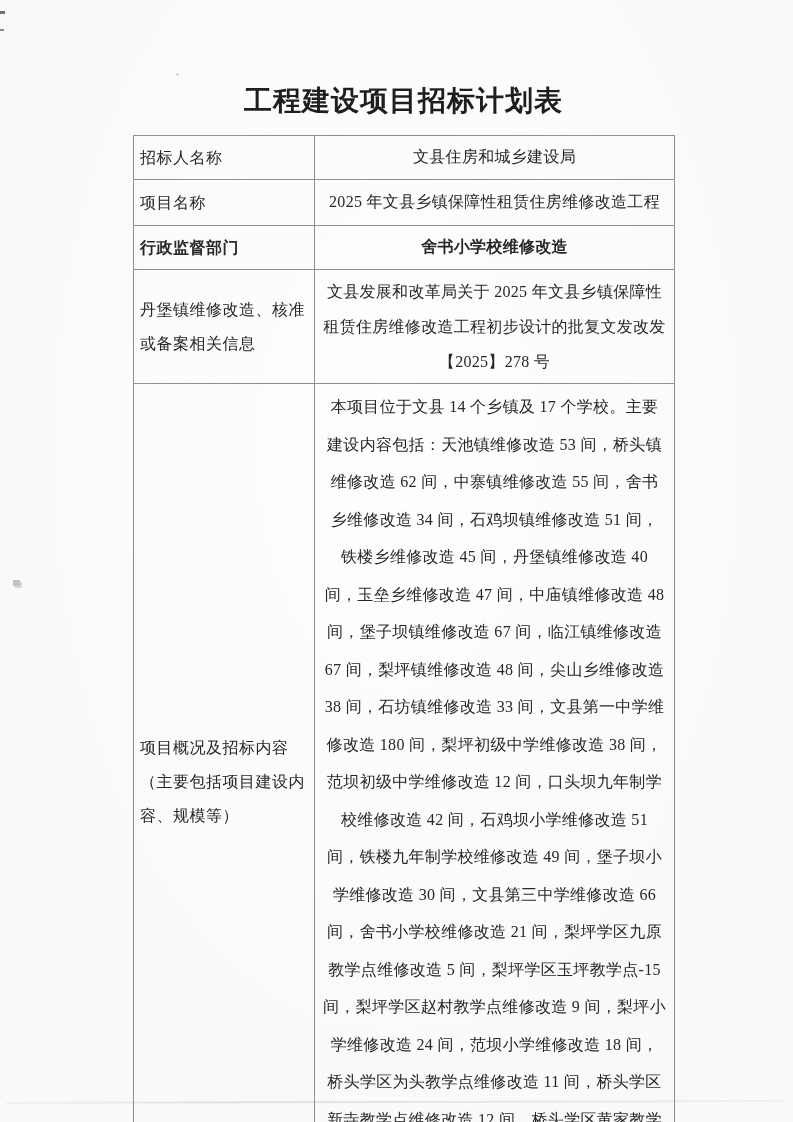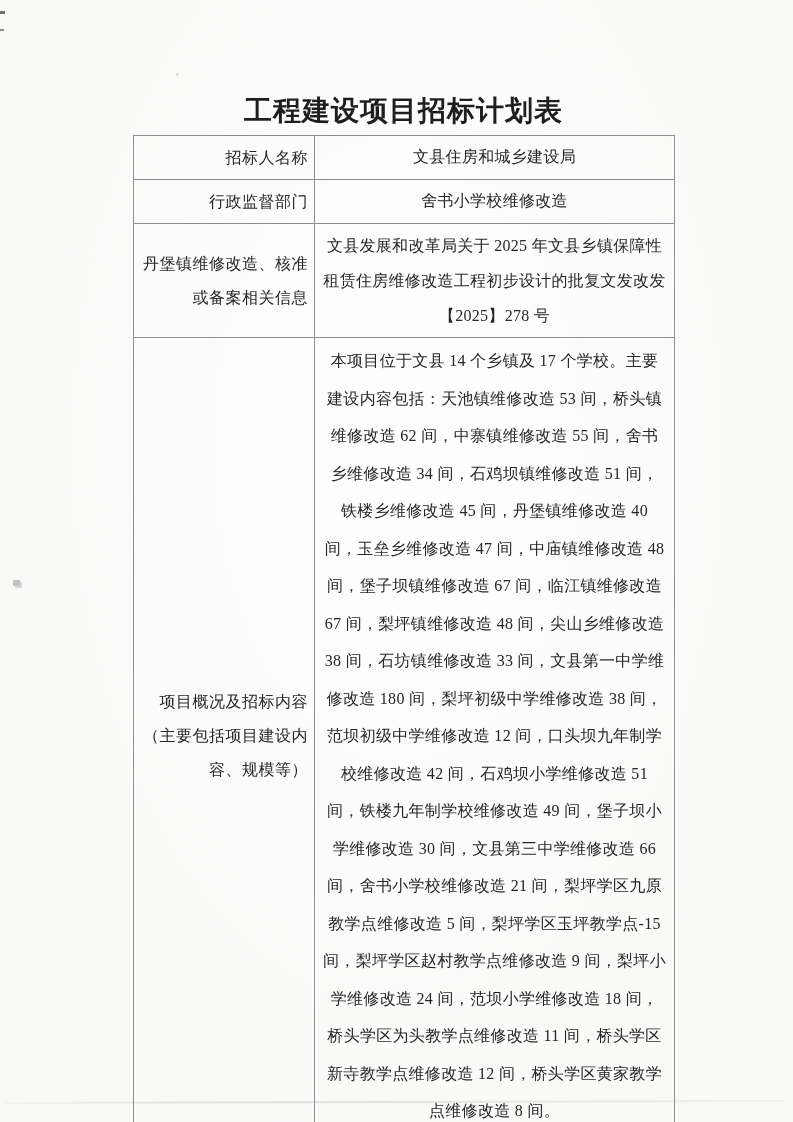--- a/index.html
+++ b/index.html
@@ -19,21 +19,21 @@
   .page-shade {
     position: absolute;
     inset: 0;
     background:
       radial-gradient(ellipse at 50% 40%, rgba(255,255,255,0.6), rgba(0,0,0,0.012) 80%);
     pointer-events: none;
   }
 
   .doc-title {
     position: absolute;
-    top: 92px;
+    top: 82px;
     left: 133px;
     width: 541px;
     text-align: center;
     font-size: 28px;
     font-weight: bold;
     letter-spacing: 1px;
     color: #1e1e1e;
     margin: 0;
   }
 
@@ -48,33 +48,33 @@
     color: #272727;
   }
   .plan-table col.c-label { width: 181px; }
   .plan-table col.c-value { width: 360px; }
   .plan-table td {
     border: 1px solid #8f8f8f;
     vertical-align: middle;
     padding: 0;
   }
   .plan-table td.label-cell {
-    text-align: right;
+    text-align: left;
     line-height: 34px;
     padding: 4px 6px;
     letter-spacing: 0.5px;
   }
   .plan-table td.value-cell {
     text-align: center;
     padding: 4px 8px;
     letter-spacing: 0.3px;
   }
   tr.r1 { height: 44px; }
   tr.r2 { height: 46px; }
-  tr.r3 { height: 44px; }
+  tr.r3 { height: 44px; font-weight: bold; }
   tr.r-approval { height: 105px; }
   tr.r-overview { height: 525px; }
 
   td.value-approval {
     text-align: justify;
     text-align-last: center;
     text-justify: inter-ideograph;
     line-height: 35px;
     padding: 6px 10px;
     font-family: Liberation Serif, serif;
@@ -139,20 +139,24 @@
 <table class="plan-table">
   <colgroup>
     <col class="c-label">
     <col class="c-value">
   </colgroup>
   <tbody>
     <tr class="r1">
       <td class="label-cell">招标人名称</td>
       <td class="value-cell">文县住房和城乡建设局</td>
     </tr>
+    <tr class="r2">
+      <td class="label-cell">项目名称</td>
+      <td class="value-cell">2025 年文县乡镇保障性租赁住房维修改造工程</td>
+    </tr>
     <tr class="r3">
       <td class="label-cell">行政监督部门</td>
       <td class="value-cell">舍书小学校维修改造</td>
     </tr>
     <tr class="r-approval">
       <td class="label-cell">丹堡镇维修改造、核准或备案相关信息</td>
       <td class="value-cell value-approval">文县发展和改革局关于 2025 年文县乡镇保障性租赁住房维修改造工程初步设计的批复文发改发【2025】278 号</td>
     </tr>
     <tr class="r-overview">
       <td class="label-cell">项目概况及招标内容（主要包括项目建设内容、规模等）</td>

